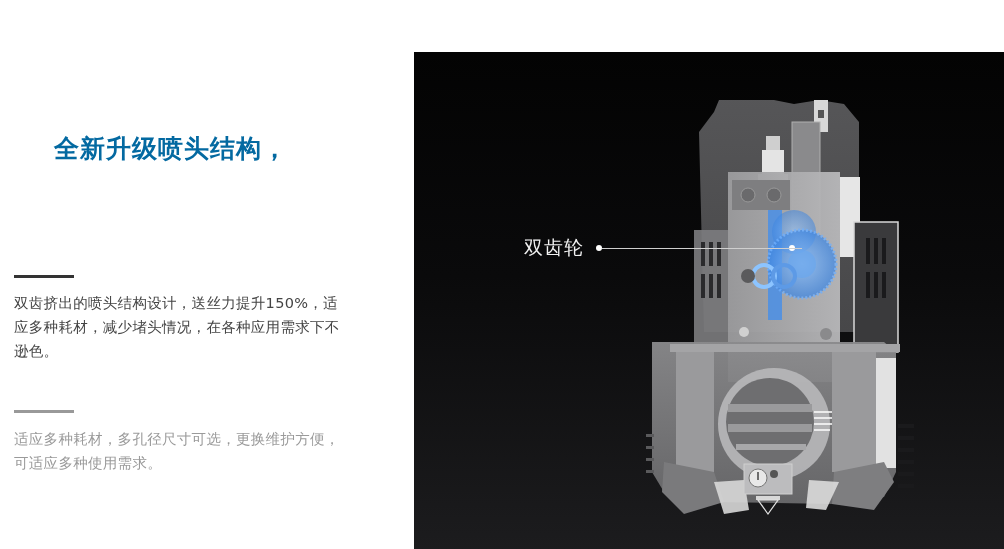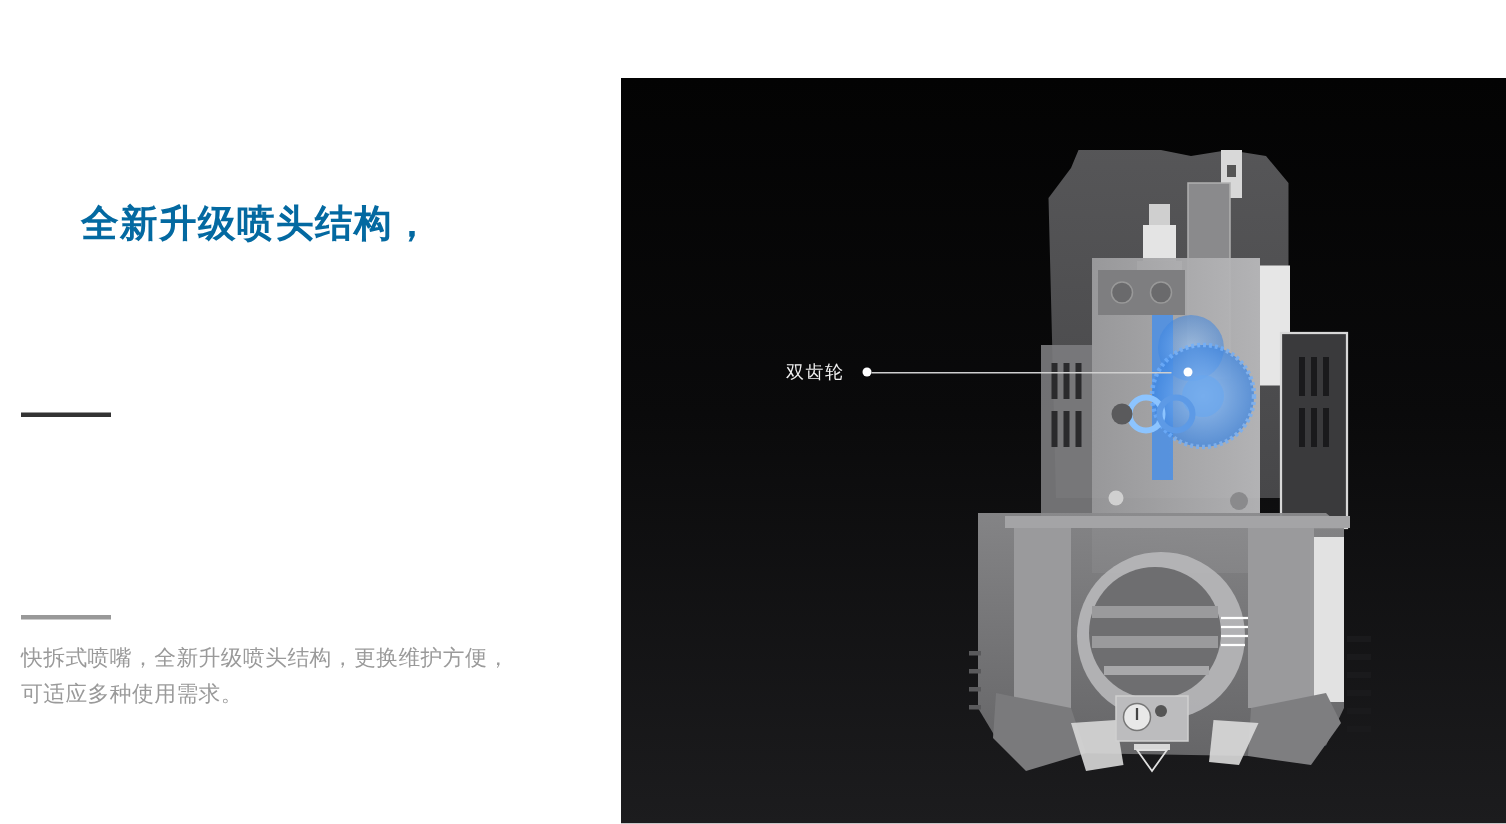--- a/index.html
+++ b/index.html
@@ -29,34 +29,35 @@
     position: absolute; left: 414px; top: 52px; width: 590px; height: 497px;
     background: linear-gradient(180deg, #030303 0%, #0a0a0b 45%, #1c1c1e 100%);
     overflow: hidden;
   }
   .hero svg { position: absolute; left: 0; top: 0; }
 
   .callout {
     position: absolute; left: 110px; top: 186px; height: 20px;
     display: flex; align-items: center;
   }
-  .callout-label { color: #f2f2f2; font-size: 12px; letter-spacing: 1px; white-space: nowrap; }
+  .callout-label { color: #f2f2f2; font-size: 19px; letter-spacing: 1px; white-space: nowrap; }
   .callout-dot { width: 6px; height: 6px; border-radius: 50%; background: #ffffff; margin-left: 12px; }
   .callout-line { width: 200px; height: 1px; background: #cfcfcf; }
 </style>
 </head>
 <body>
 
 <div class="left-col">
   <div class="headline l1">全新升级喷头结构，</div>
 
   <div class="divider d1"></div>
+  <div class="para p1">双齿挤出的喷头结构设计，送丝力提升150%，适应多种耗材，减少堵头情况，在各种应用需求下不逊色。</div>
 
   <div class="divider d2"></div>
-  <div class="para p2">快拆式喷嘴，全新升级喷头结构，更换维护方便，可适应多种使用需求。</div>
+  <div class="para p2">适应多种耗材，多孔径尺寸可选，更换维护方便，可适应多种使用需求。</div>
 </div>
 
 <div class="hero">
   <svg width="590" height="497" viewBox="0 0 590 497">
     <defs>
       <linearGradient id="shell" x1="0" y1="0" x2="0" y2="1">
         <stop offset="0" stop-color="#5a5a5c"></stop>
         <stop offset="1" stop-color="#4a4a4c"></stop>
       </linearGradient>
       <linearGradient id="plate" x1="0" y1="0" x2="1" y2="0">

